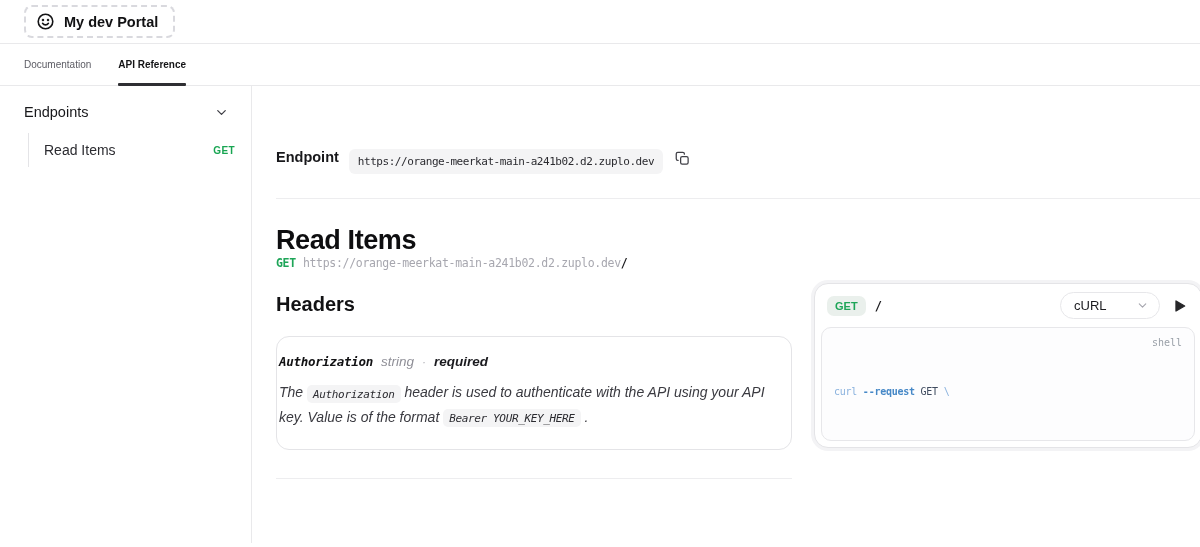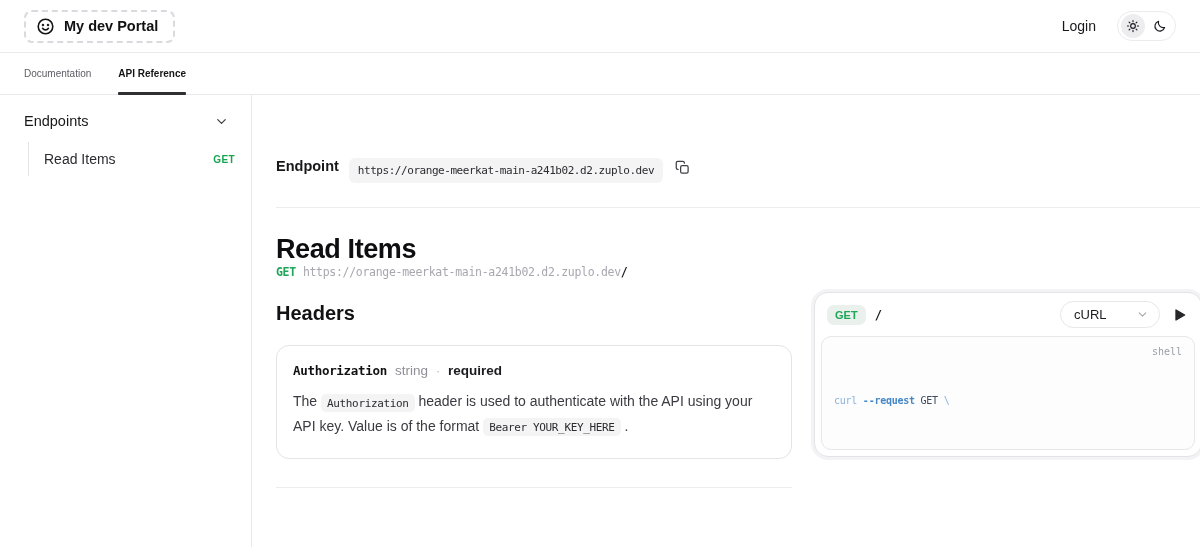--- a/index.html
+++ b/index.html
@@ -7,21 +7,21 @@
   body {
     width:1200px; height:547px; overflow:hidden;
     background:#ffffff; color:#18181b;
     font-family:"Liberation Sans", sans-serif;
     -webkit-font-smoothing:antialiased;
   }
   svg { display:block; }
   button { font-family:inherit; }
 
   
-  .topbar { height:53px; display:flex; align-items:center; justify-content:space-between;
+  .topbar { height:44px; display:flex; align-items:center; justify-content:space-between;
             padding:0 24px; border-bottom:1px solid #e9e9eb; }
   .logo-box { display:flex; align-items:center; gap:9px; border:2px dashed #d9d9de;
               border-radius:8px; padding:5px 15px 5px 10px; cursor:pointer; }
   .logo-text { font-weight:700; font-size:14.5px; color:#111113; }
   .topbar-right { display:flex; align-items:center; gap:15px; }
   .login { font-size:14px; font-weight:500; color:#18181b; background:none; border:none; cursor:pointer; }
   .theme-toggle { display:flex; align-items:center; gap:3px; border:1px solid #ebebee;
                   border-radius:999px; padding:2px 3px; }
   .theme-btn { width:24px; height:24px; border-radius:50%; display:flex; align-items:center;
                justify-content:center; background:transparent; border:none; cursor:pointer; padding:0; }
@@ -57,21 +57,21 @@
 
   .columns { display:flex; gap:22px; }
   .article { width:516px; flex-shrink:0; }
   .op-title { font-size:27px; font-weight:800; letter-spacing:-0.4px; margin:26px 0 0; color:#0e0e10; }
   .op-line { font-family:"DejaVu Sans Mono", monospace; font-size:11.5px; letter-spacing:-0.3px; }
   .op-line .m { color:#1ea558; font-weight:700; margin-right:7px; }
   .op-line .u { color:#a7a7af; }
   .op-line .p { color:#18181b; font-weight:700; }
   .headers-title { font-size:20px; font-weight:700; margin:23px 0 0; color:#121214; }
 
-  .param-card { margin-top:20px; border:1px solid #e4e4e7; border-radius:13px; padding:17px 16px 19px; }
+  .param-card { margin-top:20px; border:1px solid #e4e4e7; border-radius:13px; padding:17px 2px 19px;font-style:italic; }
   .param-head { display:flex; align-items:center; gap:8px; }
   .param-name { font-family:"DejaVu Sans Mono", monospace; font-weight:700; font-size:12.5px; letter-spacing:-0.3px; color:#121214; }
   .param-type { font-size:13.5px; color:#8f8f97; }
   .param-dot  { font-size:12px; color:#b3b3b9; }
   .param-required { font-size:13.5px; font-weight:600; color:#1b1b1f; }
   .param-desc { margin:11px 0 0; font-size:14px; line-height:1.78; color:#3a3a40; }
   .inline-code { font-family:"DejaVu Sans Mono", monospace; font-size:11px; letter-spacing:-0.35px;
                  background:#f4f4f5; border-radius:5px; padding:2.5px 6px; color:#2b2b30; }
   .divider2 { border:none; border-top:1px solid #ededef; margin:28px 0 0; }
 
@@ -101,40 +101,20 @@
   <div class="logo-box">
     <span>
       <svg width="19" height="19" viewBox="0 0 24 24" fill="none" stroke="#141416" stroke-width="2" stroke-linecap="round">
         <circle cx="12" cy="12" r="9.2"></circle>
         <circle cx="8.8" cy="10" r="0.6" fill="#141416"></circle>
         <circle cx="15.2" cy="10" r="0.6" fill="#141416"></circle>
         <path d="M8.3 14.3c.9 1.3 2.2 2 3.7 2s2.8-.7 3.7-2"></path>
       </svg>
     </span>
     <span class="logo-text">My dev Portal</span>
-  </div>
-  <div class="topbar-right">
-    <button class="login">Login</button>
-    <div class="theme-toggle">
-      <button class="theme-btn active">
-        <span>
-          <svg width="14" height="14" viewBox="0 0 24 24" fill="none" stroke="#1b1b1f" stroke-width="2" stroke-linecap="round">
-            <circle cx="12" cy="12" r="4"></circle>
-            <path d="M12 2.5v2M12 19.5v2M2.5 12h2M19.5 12h2M5.3 5.3l1.4 1.4M17.3 17.3l1.4 1.4M18.7 5.3l-1.4 1.4M6.7 17.3l-1.4 1.4"></path>
-          </svg>
-        </span>
-      </button>
-      <button class="theme-btn">
-        <span>
-          <svg width="14" height="14" viewBox="0 0 24 24" fill="none" stroke="#1b1b1f" stroke-width="2" stroke-linejoin="round">
-            <path d="M20 14.5A8.5 8.5 0 0 1 9.5 4 8.5 8.5 0 1 0 20 14.5Z"></path>
-          </svg>
-        </span>
-      </button>
-    </div>
   </div>
 </header>
 
 <nav class="tabbar">
   <div class="tab">Documentation</div>
   <div class="tab active">API Reference</div>
 </nav>
 
 <div class="layout">
 

